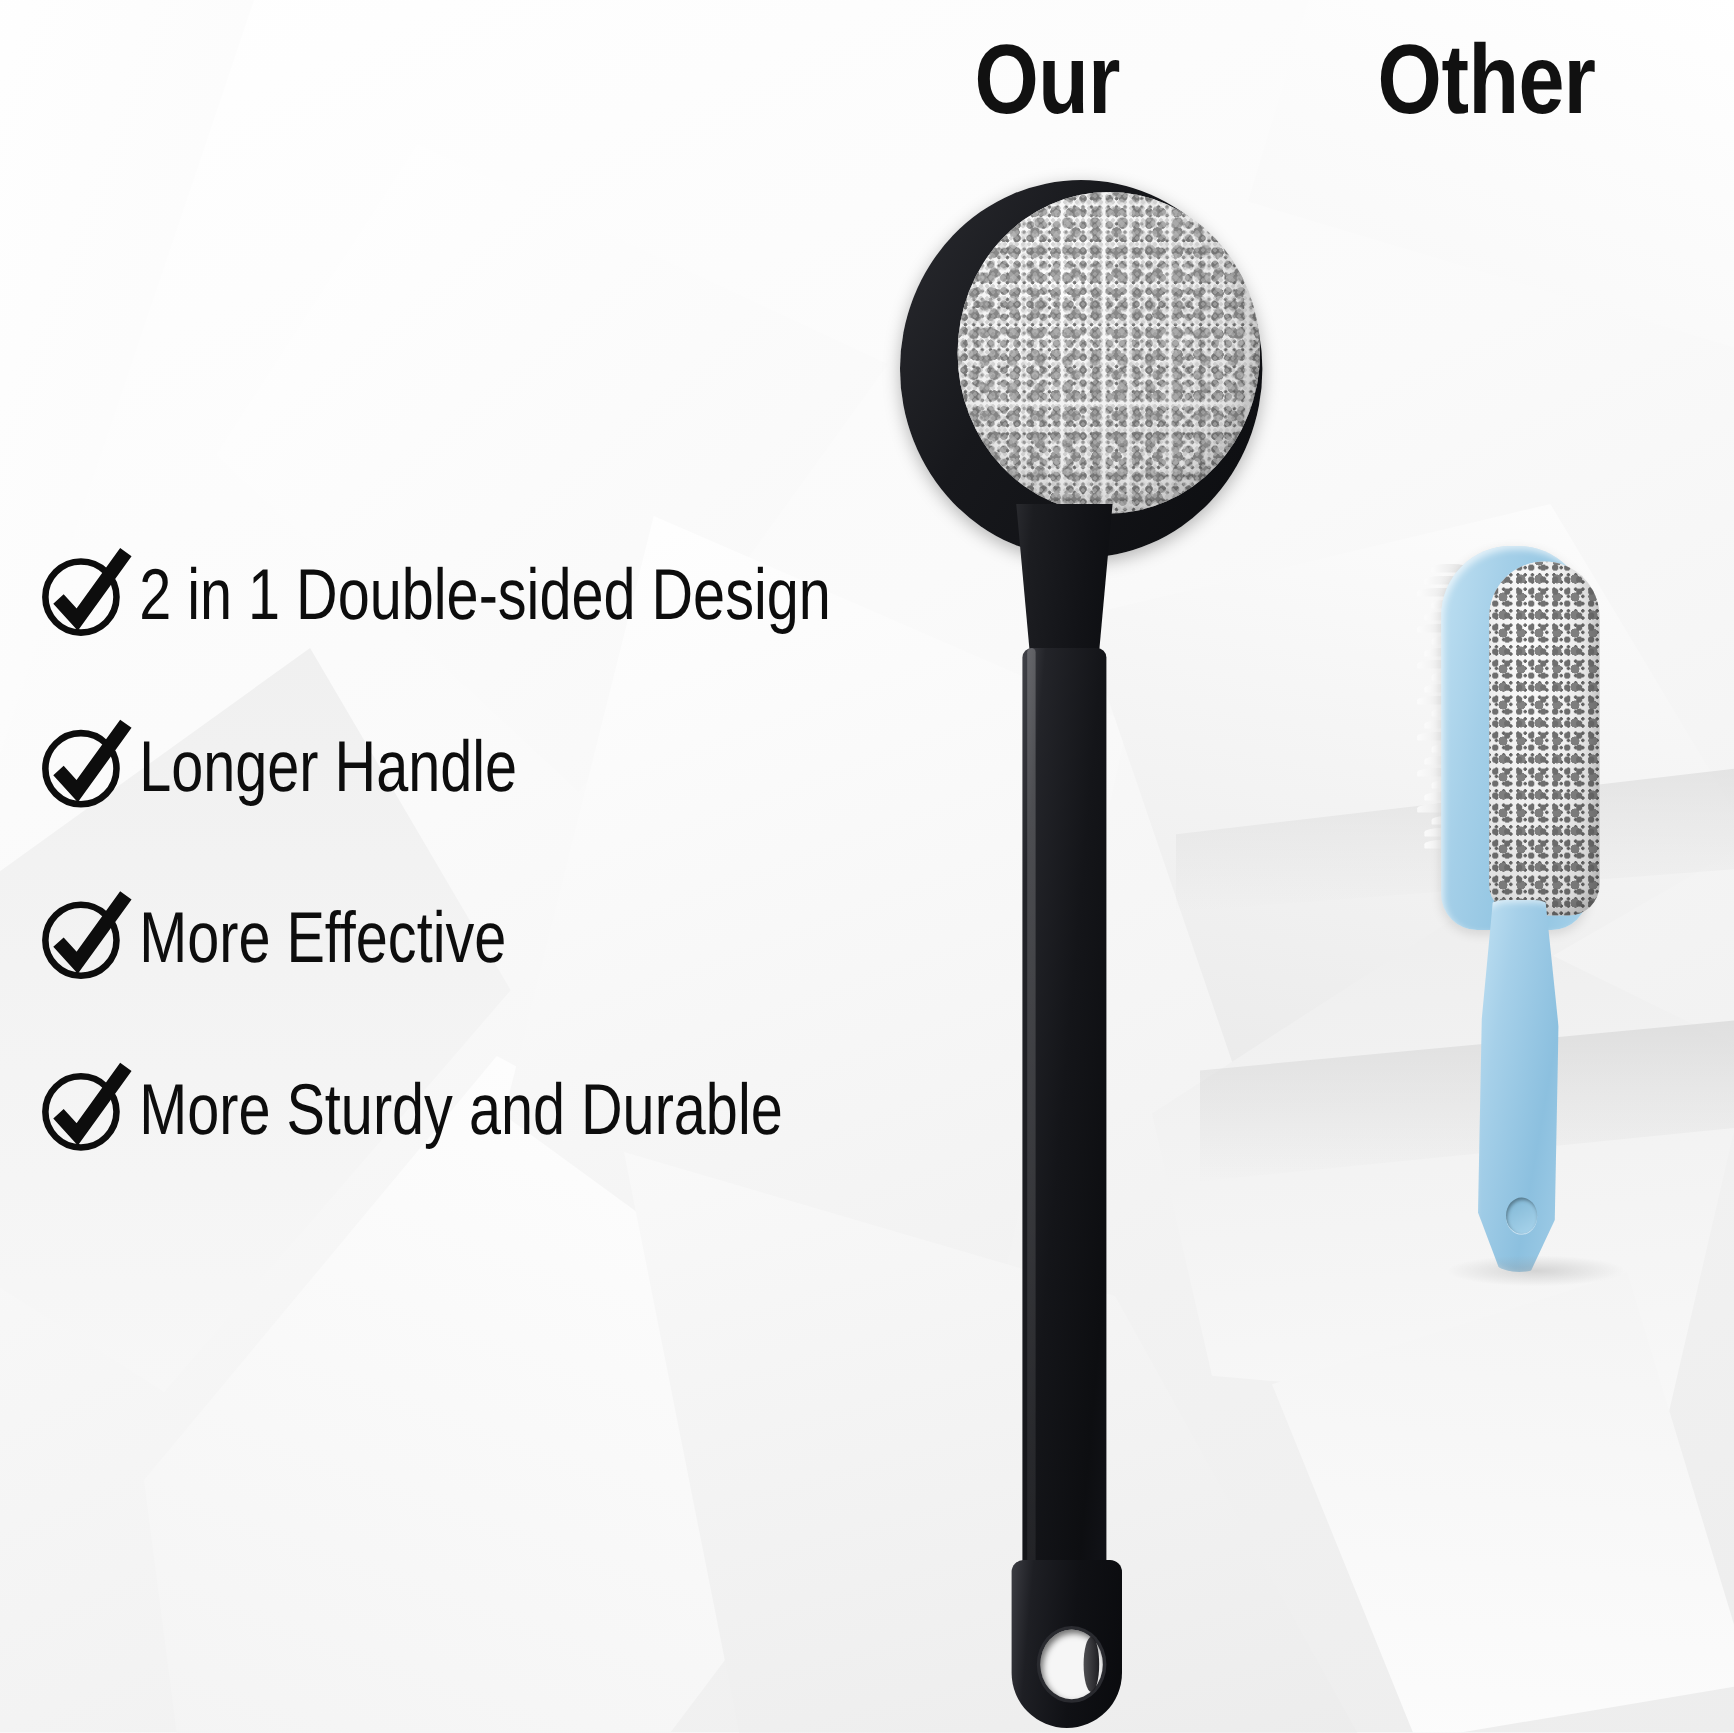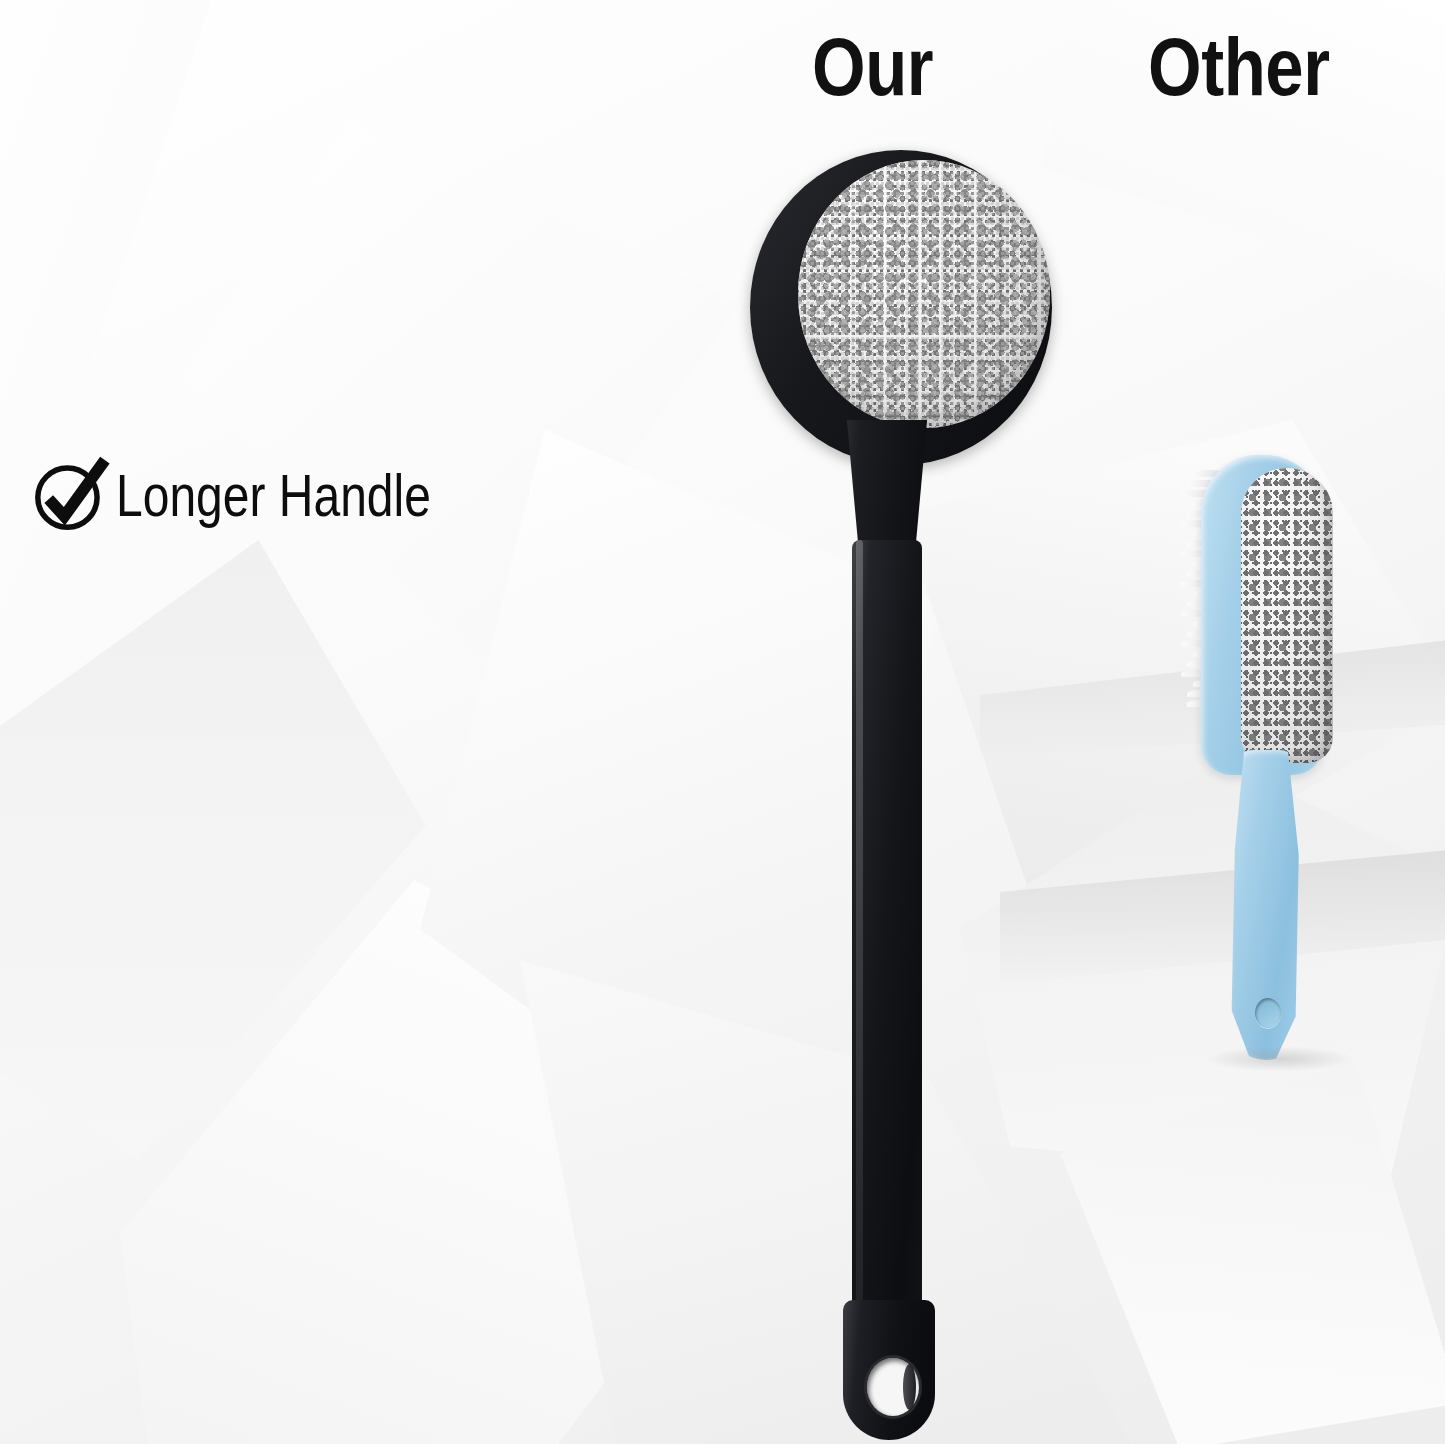--- a/index.html
+++ b/index.html
@@ -362,32 +362,59 @@
   <div class="facet f8"></div>
   <div class="facet f9"></div>
   <div class="facet f-shade-a"></div>
   <div class="facet f-shade-b"></div>
 
   <div class="col-title" id="title-our">Our</div>
   <div class="col-title" id="title-other">Other</div>
 
   <div id="feature-list">
 
+    <div class="feature-row">
+      <span class="check-icon">
+        <svg viewBox="0 0 100 100">
+          <circle cx="48" cy="52" r="38" fill="none" stroke="#0d0d0d" stroke-width="7"></circle>
+          <path d="M24 54 L44 76 L96 4" fill="none" stroke="#0d0d0d" stroke-width="15" stroke-linecap="butt" stroke-linejoin="miter"></path>
+        </svg>
+      </span>
+      <span class="feature-label">2 in 1 Double-sided Design</span>
+    </div>
 
     <div class="feature-row">
       <span class="check-icon">
         <svg viewBox="0 0 100 100">
           <circle cx="48" cy="52" r="38" fill="none" stroke="#0d0d0d" stroke-width="7"></circle>
           <path d="M24 54 L44 76 L96 4" fill="none" stroke="#0d0d0d" stroke-width="15" stroke-linecap="butt" stroke-linejoin="miter"></path>
         </svg>
       </span>
       <span class="feature-label">Longer Handle</span>
     </div>
 
-
+    <div class="feature-row">
+      <span class="check-icon">
+        <svg viewBox="0 0 100 100">
+          <circle cx="48" cy="52" r="38" fill="none" stroke="#0d0d0d" stroke-width="7"></circle>
+          <path d="M24 54 L44 76 L96 4" fill="none" stroke="#0d0d0d" stroke-width="15" stroke-linecap="butt" stroke-linejoin="miter"></path>
+        </svg>
+      </span>
+      <span class="feature-label">More Effective</span>
+    </div>
+
+    <div class="feature-row">
+      <span class="check-icon">
+        <svg viewBox="0 0 100 100">
+          <circle cx="48" cy="52" r="38" fill="none" stroke="#0d0d0d" stroke-width="7"></circle>
+          <path d="M24 54 L44 76 L96 4" fill="none" stroke="#0d0d0d" stroke-width="15" stroke-linecap="butt" stroke-linejoin="miter"></path>
+        </svg>
+      </span>
+      <span class="feature-label">More Sturdy and Durable</span>
+    </div>
 
 
   </div>
 
   <div id="our-brush">
     <div class="bristle-fan" id="black-bristles">
         <div class="bristle" style="width: 72px; height: 4px; left: 121.665px; top: 175.271px; transform: rotate(280deg); transform-origin: 100% 50%; opacity: 0.72;"></div>
         <div class="bristle" style="width: 79px; height: 5px; left: 120.558px; top: 174.562px; transform: rotate(281.345deg); transform-origin: 100% 50%; opacity: 0.78;"></div>
         <div class="bristle" style="width: 86px; height: 6px; left: 119.456px; top: 173.828px; transform: rotate(282.689deg); transform-origin: 100% 50%; opacity: 0.83;"></div>
         <div class="bristle" style="width: 66px; height: 7px; left: 118.36px; top: 173.067px; transform: rotate(284.034deg); transform-origin: 100% 50%; opacity: 0.89;"></div>

